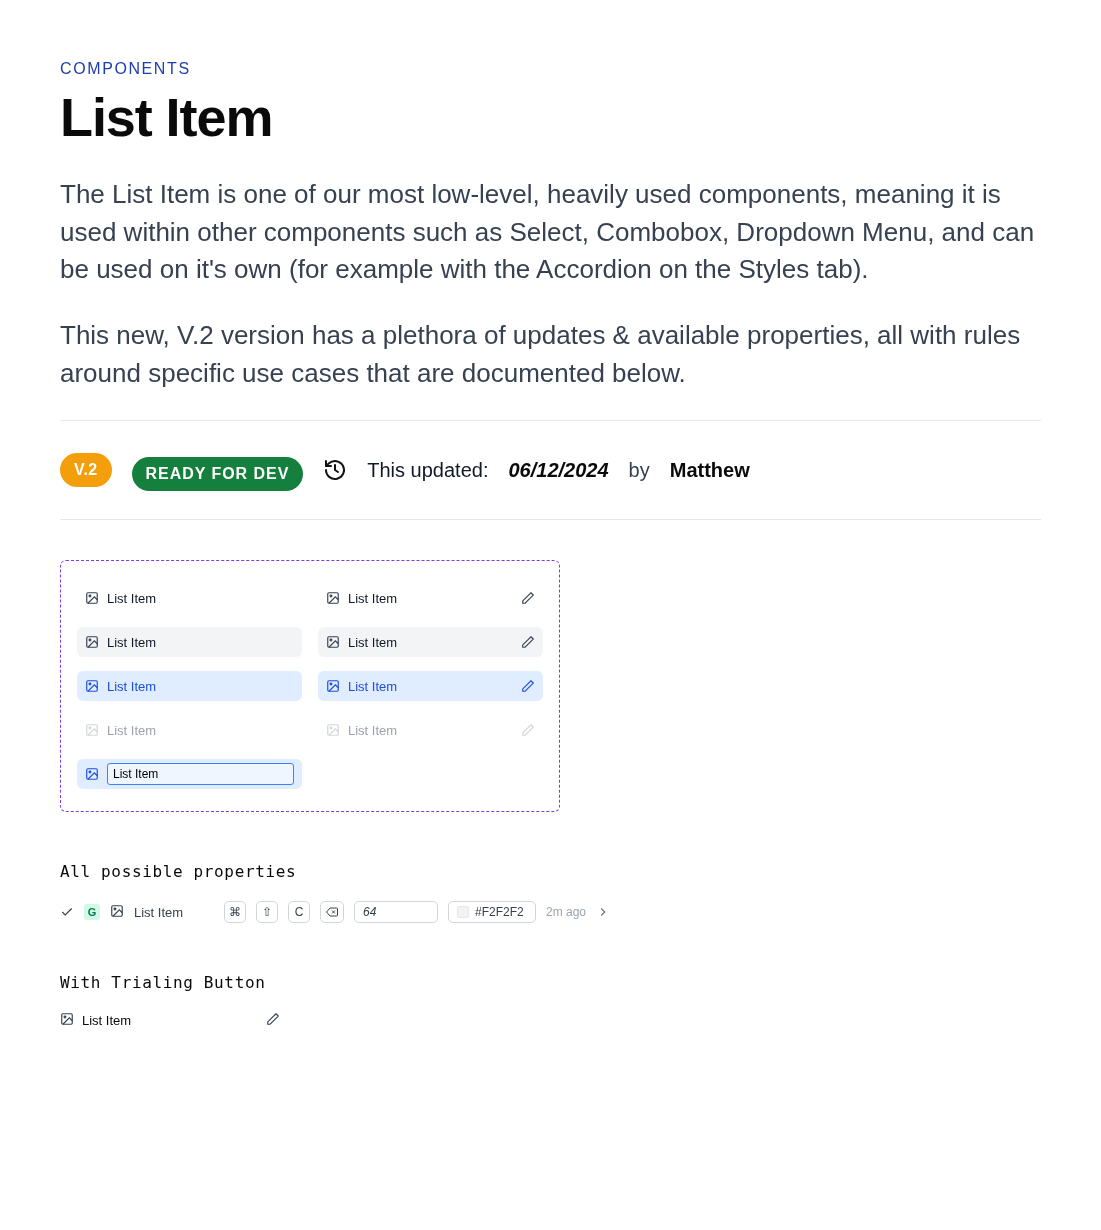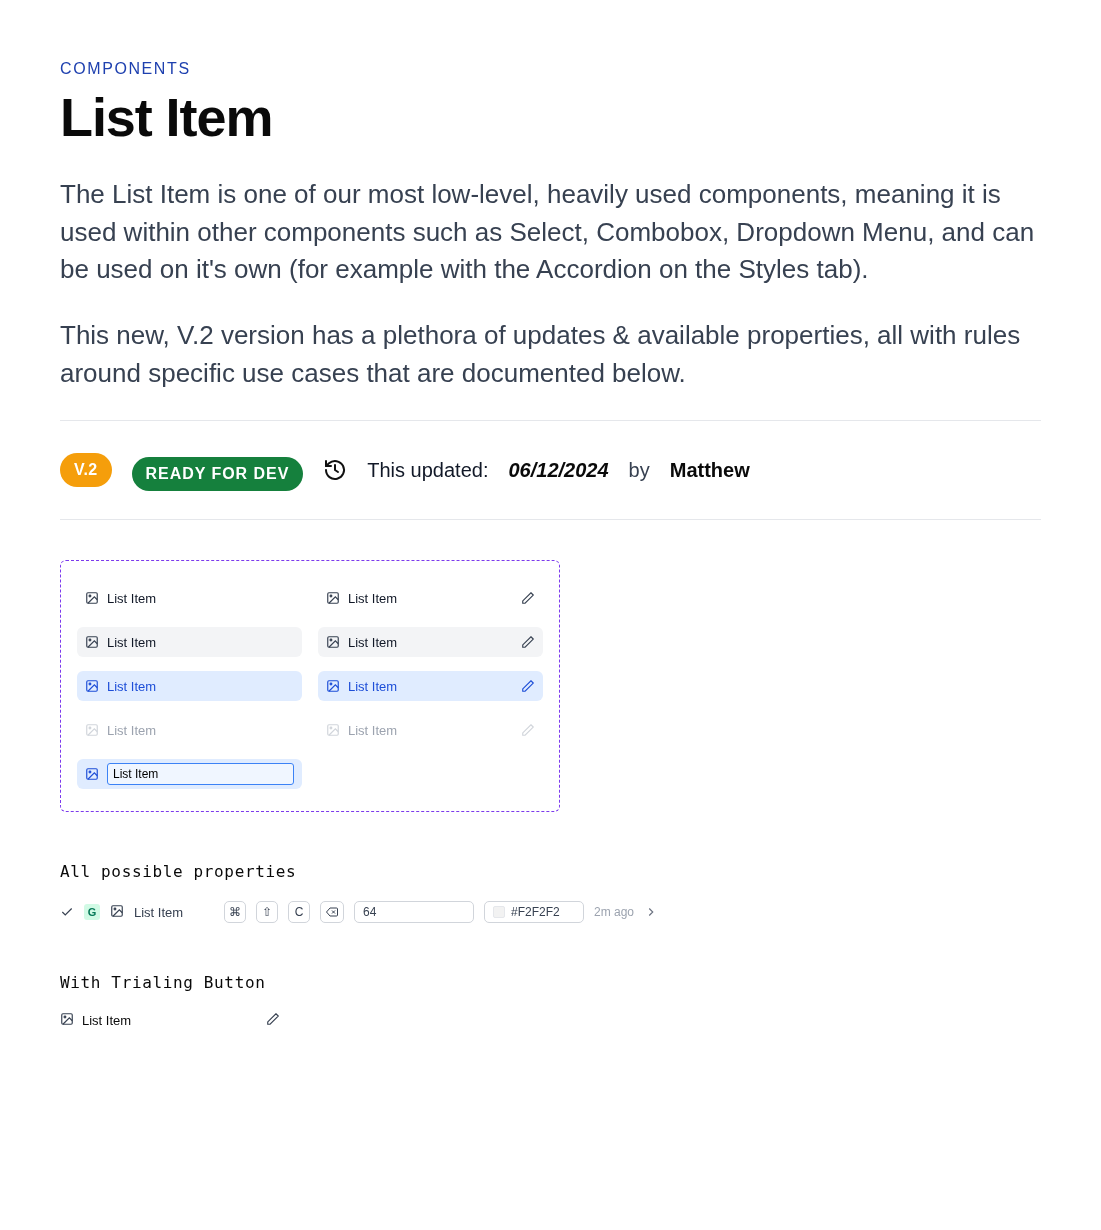--- a/index.html
+++ b/index.html
@@ -140,22 +140,22 @@
   .num-input, .color-input {
     border: 1px solid #d1d5db;
     border-radius: 5px;
     height: 22px;
     padding: 0 8px;
     font-size: 12px;
     color:#374151;
     background:#fff;
     display:flex; align-items:center; gap:6px;
   }
-  .num-input { width: 120px; }
-  .color-input { width: 100px; }
+  .num-input { width: 84px; font-style: italic; }
+  .color-input { width: 88px; }
   .color-input .swatch { width:12px; height:12px; border-radius:2px; background:#f2f2f2; border:1px solid #e5e7eb; }
   .props-row .ts { color:#9ca3af; font-size:12px; }
   .props-row .chev { color:#6b7280; display:inline-flex; }
 
   .trailing-row {
     display: flex;
     align-items: center;
     gap: 8px;
     font-size: 13px;
     width: 220px;

